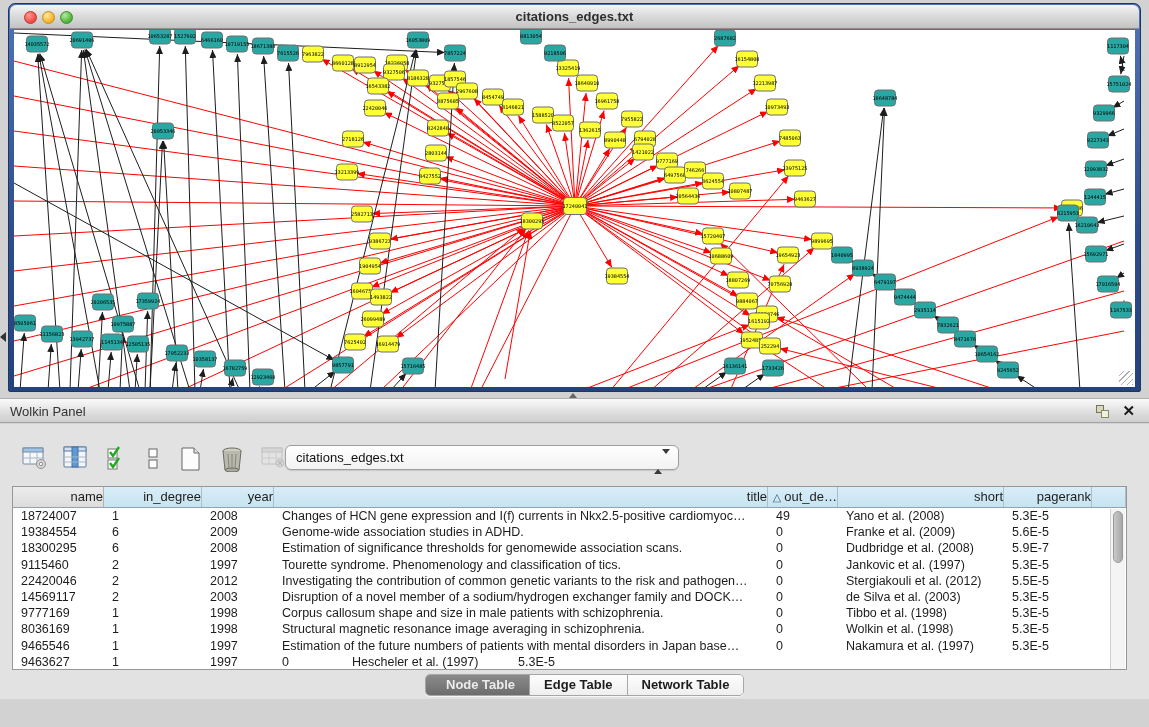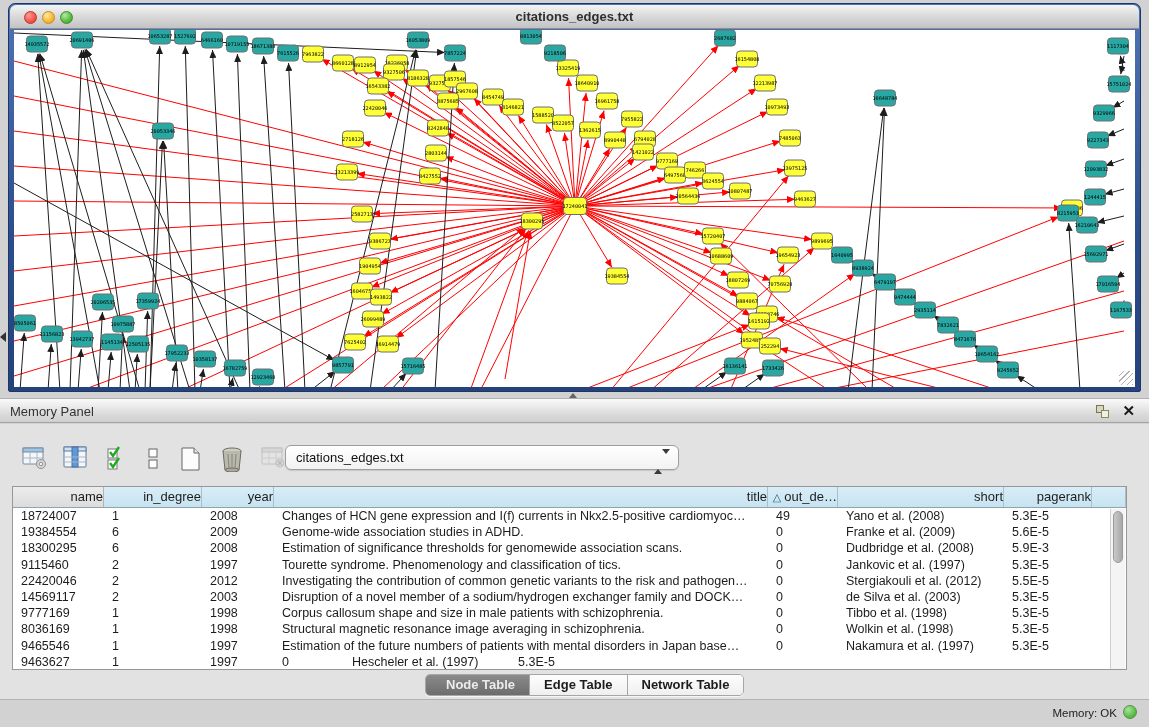--- a/index.html
+++ b/index.html
@@ -497,21 +497,21 @@
           <text x="773" y="369" text-anchor="middle" font-size="5.2" font-family="&quot;DejaVu Sans Mono&quot;,monospace" fill="#000">1733426</text>
         </svg>
       <div class="resize-grip"></div>
     </div>
   </div>
 
   <div class="collapse-arrow"></div>
   <div class="splitter-handle"></div>
 
   <div class="panel-header">
-    <div class="panel-title">Memory Panel</div>
+    <div class="panel-title">Wolkin Panel</div>
     <div class="float-icon">
         <div class="sq1"></div>
         <div class="sq2"></div>
       </div>
     <div class="close-icon">✕</div>
   </div>
 
   <div class="panel-body">
 
     <div class="toolbar">
@@ -614,21 +614,21 @@
             <div class="td" style="width: 166px;">Franke et al. (2009)</div>
             <div class="td" style="width: 88px;">5.6E-5</div>
           </div>
           <div class="trow">
             <div class="td" style="width: 91px;">18300295</div>
             <div class="td" style="width: 98px;">6</div>
             <div class="td" style="width: 72px;">2008</div>
             <div class="td" style="width: 494px;">Estimation of significance thresholds for genomewide association scans.</div>
             <div class="td" style="width: 70px;">0</div>
             <div class="td" style="width: 166px;">Dudbridge et al. (2008)</div>
-            <div class="td" style="width: 88px;">5.9E-3</div>
+            <div class="td" style="width: 88px;">5.9E-7</div>
           </div>
           <div class="trow">
             <div class="td" style="width: 91px;">9115460</div>
             <div class="td" style="width: 98px;">2</div>
             <div class="td" style="width: 72px;">1997</div>
             <div class="td" style="width: 494px;">Tourette syndrome. Phenomenology and classification of tics.</div>
             <div class="td" style="width: 70px;">0</div>
             <div class="td" style="width: 166px;">Jankovic et al. (1997)</div>
             <div class="td" style="width: 88px;">5.3E-5</div>
           </div>
@@ -691,18 +691,14 @@
         </div>
     </div>
 
     <div class="seg-tabs" id="segtabs">
         <div class="seg selected">Node Table</div>
         <div class="seg">Edge Table</div>
         <div class="seg">Network Table</div>
       </div>
   </div>
 
-  <div class="status-bar">
-    <div class="memory-label">Memory: OK</div>
-    <div class="memory-dot"></div>
-  </div>
 
 </div>
 
 </body></html>

